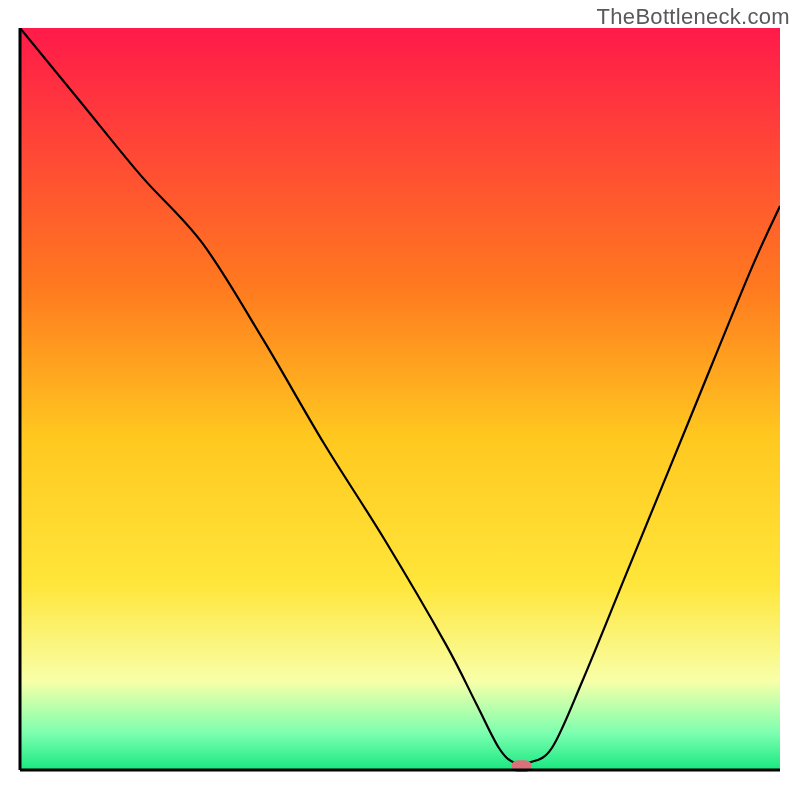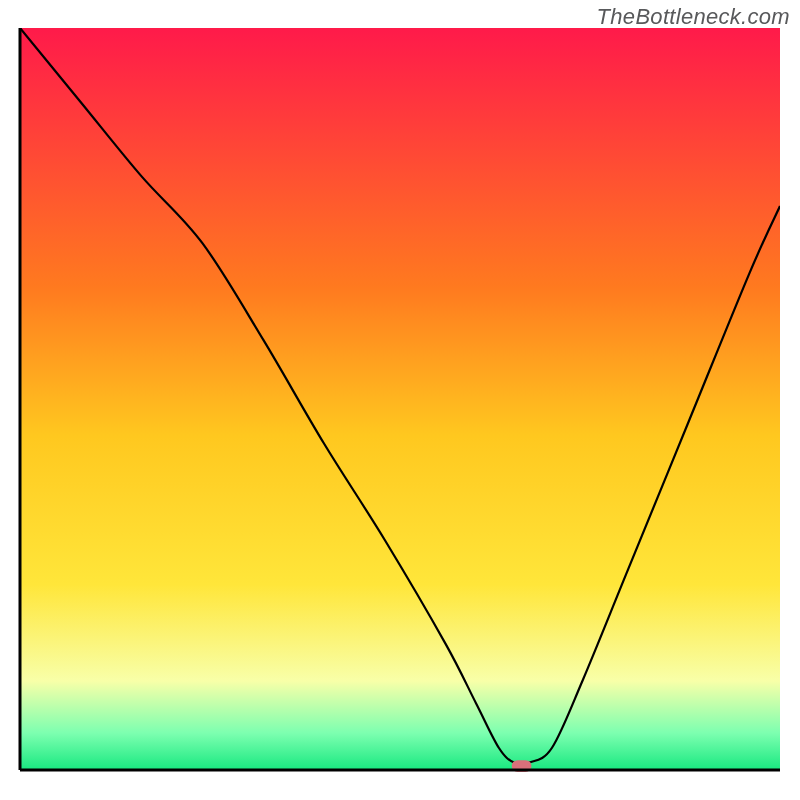--- a/index.html
+++ b/index.html
@@ -7,21 +7,20 @@
     padding: 0;
     width: 800px;
     height: 800px;
     background: #ffffff;
     font-family: Arial, Helvetica, sans-serif;
   }
   .container {
     position: relative;
     width: 800px;
     height: 772px;
-    font-style: italic;
   }
   .watermark {
     position: absolute;
     top: 4px;
     right: 10px;
     font-size: 22px;
     color: #58595b;
     font-weight: 400;
     letter-spacing: 0.3px;
     z-index: 5;

